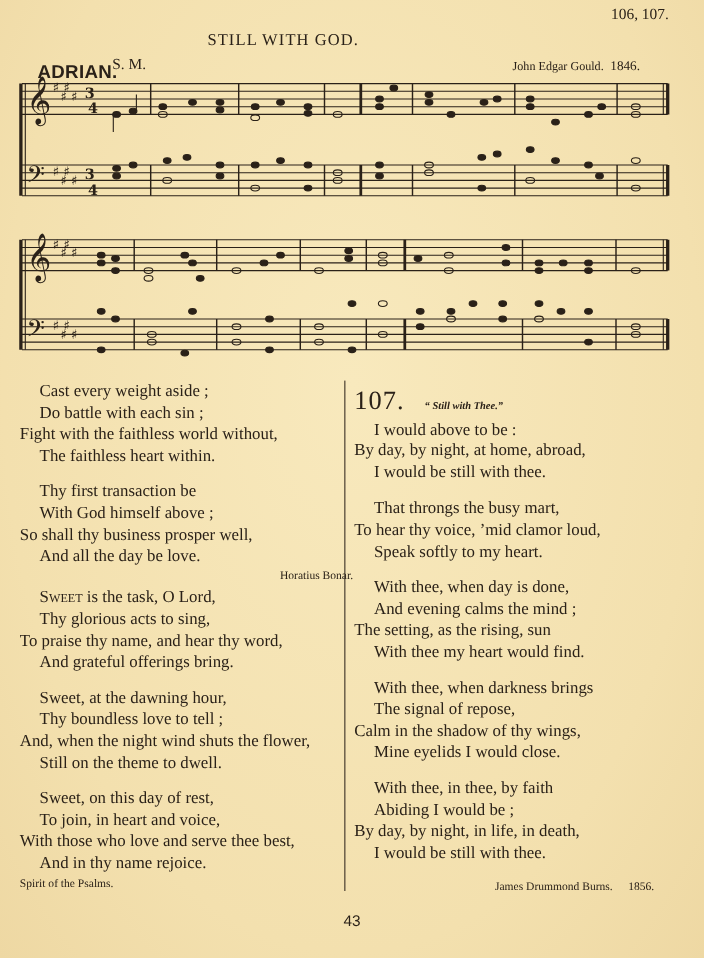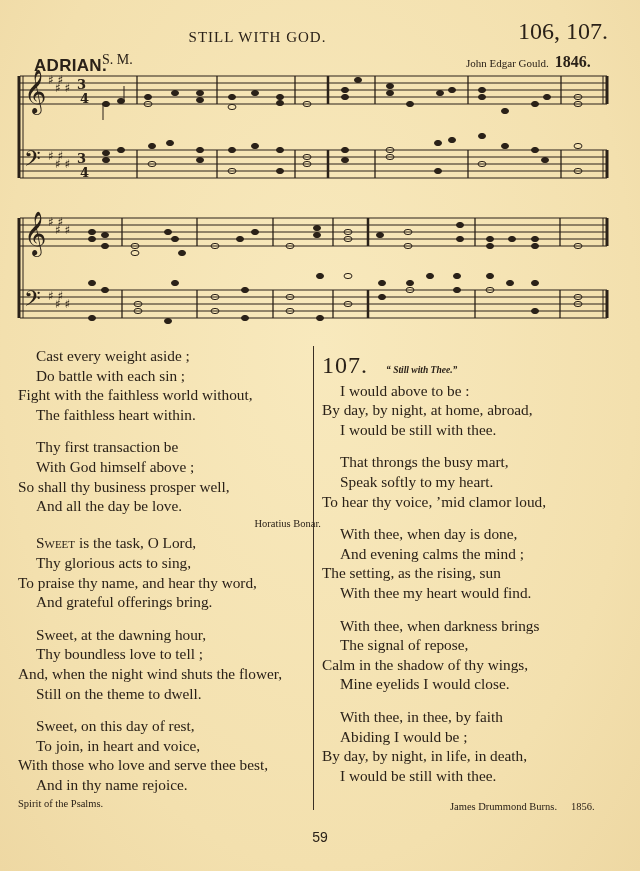--- a/index.html
+++ b/index.html
@@ -6,25 +6,25 @@
   body {
     width:640px; height:871px; overflow:hidden;
     background:#f5e4b4;
     background-image: radial-gradient(ellipse at 50% 40%, #f8e9bd 0%, #f3e0ae 70%, #eed8a3 100%);
     color:#2a2118;
     font-family:"Liberation Serif","DejaVu Serif",serif;
     position:relative;
   }
   .abs { position:absolute; }
   .hdr-title { left:0; width:515px; top:29px; text-align:center; font-size:15px; letter-spacing:1px; }
-  .hdr-nums { right:32px; top:18px; font-size:24px; }
+  .hdr-nums { right:32px; top:6px; font-size:14px; }
   .tune-name { left:34px; top:56px; font-family:"Liberation Sans","DejaVu Sans",sans-serif; font-weight:bold; font-size:17px; letter-spacing:0.3px; }
   .meter { left:102px; top:52px; font-size:14px; }
   .composer { left:466px; top:53px; font-size:11px; }
-  .composer .yr { margin-left:6px; font-size:16px;font-weight:bold; }
+  .composer .yr { margin-left:6px; font-size:12px; }
   svg.music { position:absolute; left:0; }
   .divider { left:313px; top:346px; width:1.4px; height:464px; background:#3a2f24; }
   .hymn { font-size:15.3px; line-height:19.6px; }
   .hymn .l { white-space:nowrap; }
   .hymn .ind { padding-left:18px; }
   .stanza { margin-bottom:13px; }
   .col-left { left:18px; top:346px; width:295px; }
   .col-right { left:322px; top:352px; width:300px; }
   .attrib { font-size:10.5px; white-space:nowrap; }
   .hnum { font-size:24px; line-height:26px; letter-spacing:1px; }
@@ -303,22 +303,22 @@
   <div>
     <span class="hnum">107.</span><span class="htitle">“ Still with Thee.”</span>
   </div>
   <div class="stanza">
     <div class="l ind">I would above to be :</div>
     <div class="l">By day, by night, at home, abroad,</div>
     <div class="l ind">I would be still with thee.</div>
   </div>
   <div class="stanza">
     <div class="l ind">That throngs the busy mart,</div>
+    <div class="l">To hear thy voice, ’mid clamor loud,</div>
     <div class="l ind">Speak softly to my heart.</div>
-    <div class="l">To hear thy voice, ’mid clamor loud,</div>
   </div>
   <div class="stanza">
     <div class="l ind">With thee, when day is done,</div>
     <div class="l ind">And evening calms the mind ;</div>
     <div class="l">The setting, as the rising, sun</div>
     <div class="l ind">With thee my heart would find.</div>
   </div>
   <div class="stanza">
     <div class="l ind">With thee, when darkness brings</div>
     <div class="l ind">The signal of repose,</div>
@@ -327,13 +327,13 @@
   </div>
   <div class="stanza" style="margin-bottom:12px">
     <div class="l ind">With thee, in thee, by faith</div>
     <div class="l ind">Abiding I would be ;</div>
     <div class="l">By day, by night, in life, in death,</div>
     <div class="l ind">I would be still with thee.</div>
   </div>
   <div class="attrib" style="padding-left:128px; margin-top:1px;"><span>James Drummond Burns.</span><span style="margin-left:14px">1856.</span></div>
 </div>
 
-<div class="abs pagenum">59</div>
+<div class="abs pagenum">43</div>
 
 </body></html>

